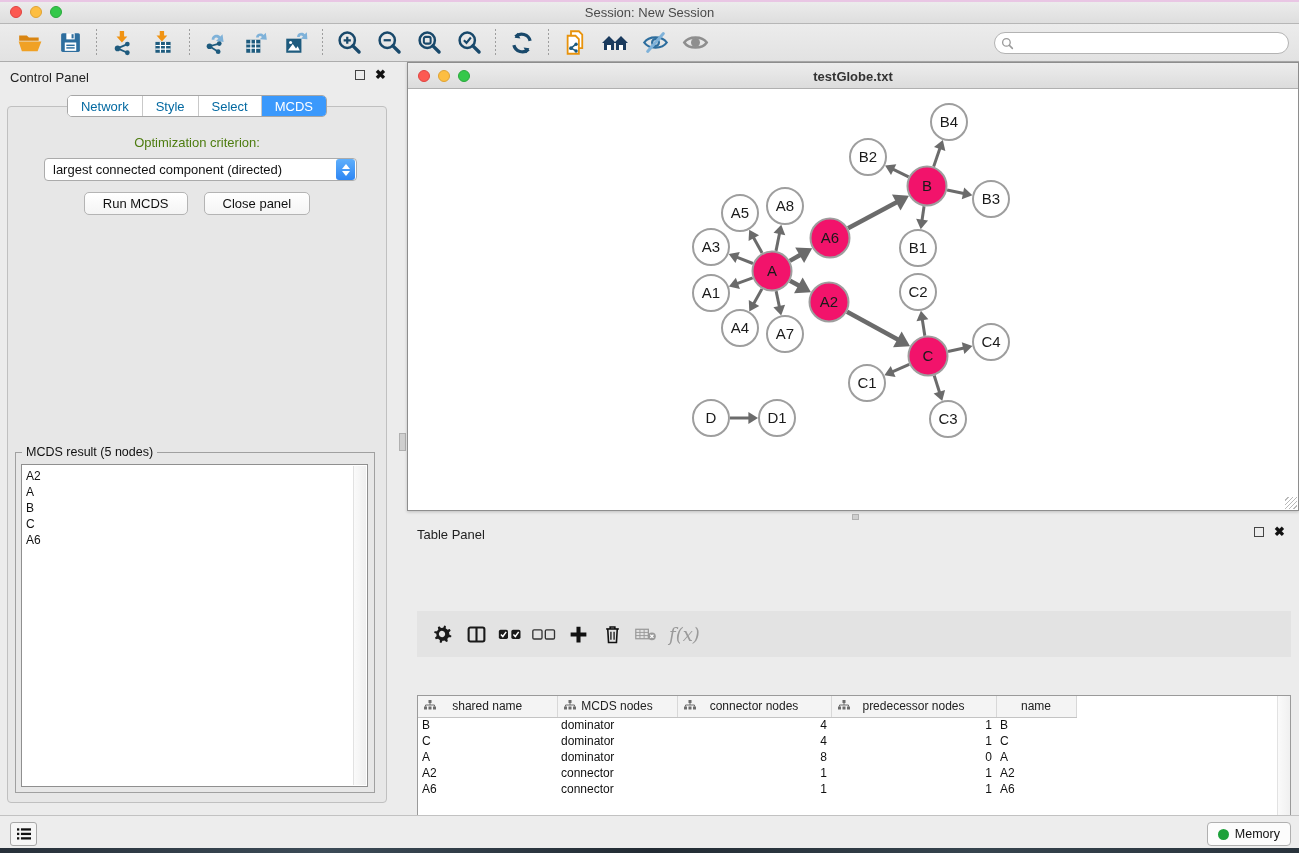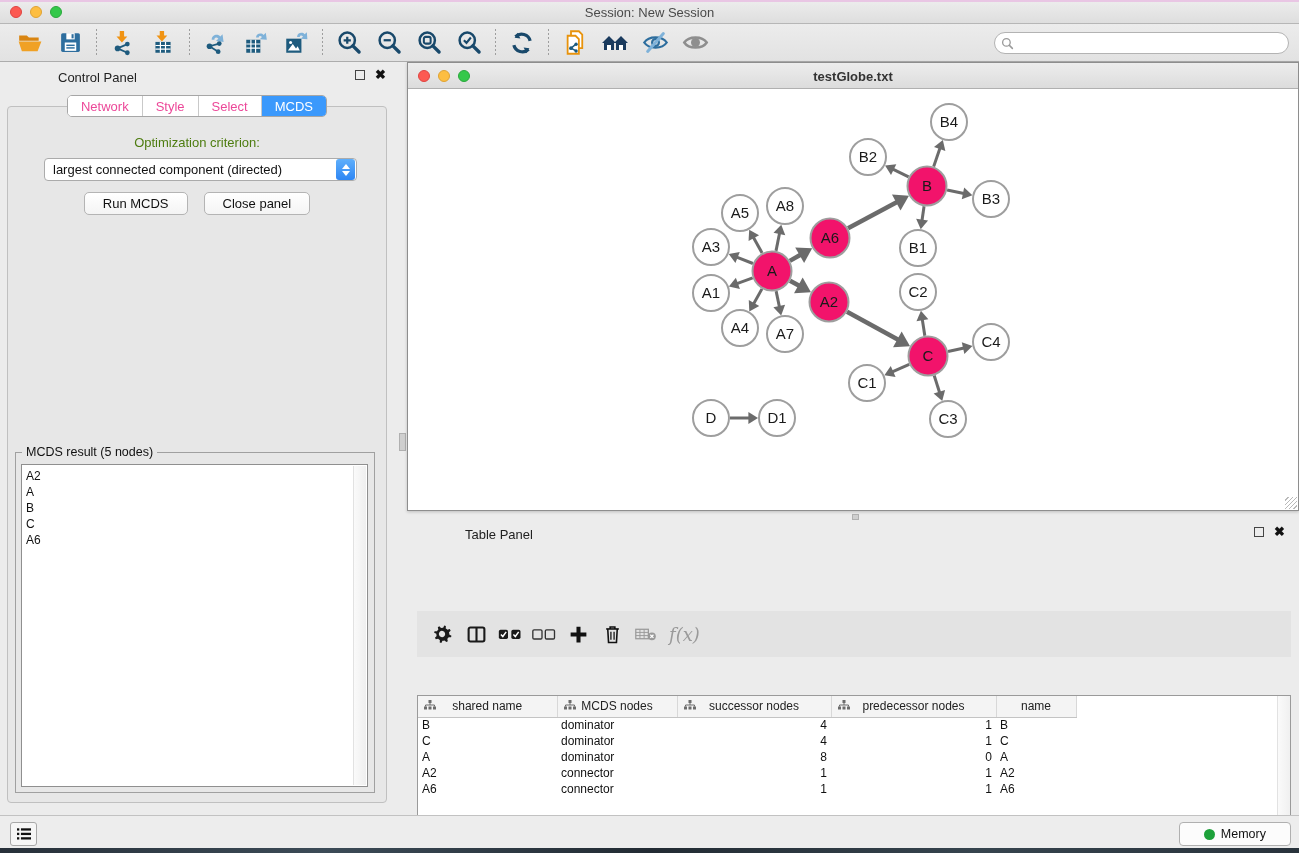--- a/index.html
+++ b/index.html
@@ -29,27 +29,27 @@
   .tb-search { position:absolute; right:10px; top:8px; width:295px; height:22px; background:#fff;
     border:1px solid #B3B3B3; border-radius:11px; display:flex; align-items:center; padding-left:6px; }
   .tb-search input { border:none; outline:none; flex:1; font-size:12px; background:transparent; margin-left:4px; }
 
   
   .content { position:absolute; left:0; top:62px; width:1299px; height:753px; background:#ECECEC; }
 
   
   .control-panel { position:absolute; left:0; top:0; width:394px; height:753px; }
   .panel-header { position:absolute; left:0; top:0; right:0; height:28px; }
-  .panel-title { position:absolute; left:10px; top:8px; font-size:13px; color:#222;margin-left:48px; }
+  .panel-title { position:absolute; left:10px; top:8px; font-size:13px; color:#222; }
   .panel-icons { position:absolute; right:8px; top:8px; display:flex; gap:10px; align-items:center; }
   .float-icon { width:10px; height:10px; border:1.5px solid #444; display:inline-block; }
   .close-icon { font-size:13px; font-weight:bold; color:#111; line-height:10px; }
 
   .seg-tabs { display:flex; border:1px solid #A6A6A6; border-radius:5px; overflow:hidden; background:#fff; height:22px; }
-  .seg { padding:0 13px; font-size:13px; color:#ec4899; line-height:21px; background:#fff;
+  .seg { padding:0 13px; font-size:13px; color:#0369a1; line-height:21px; background:#fff;
     border-left:1px solid #C9C9C9; cursor:pointer; white-space:nowrap; }
   .seg:first-child { border-left:none; }
   .seg.selected { background:#3B99FC; color:#fff; }
   .cp-tabs-wrap { position:absolute; top:33px; left:0; right:0; display:flex; justify-content:center; z-index:2; }
 
   .cp-content { position:absolute; left:7px; top:44px; width:380px; height:697px;
     background:#E7E7E7; border:1px solid #C0C0C0; border-radius:4px; }
   .opt-label { position:absolute; top:28px; left:0; right:0; text-align:center; font-size:13px; color:#4d7c0f; }
   .dropdown { position:absolute; left:36px; top:51px; width:313px; height:23px; background:#fff;
     border:1px solid #ABABAB; border-radius:4px; display:flex; align-items:center; cursor:pointer; }
@@ -108,21 +108,21 @@
   .tp-scroll { position:absolute; top:0; right:0; bottom:0; width:13px;
     background:linear-gradient(90deg,#FAFAFA,#F0F0F0); border-left:1px solid #E2E2E2; }
   .tp-tabs-wrap { position:absolute; left:0; right:0; top:332px; display:flex; justify-content:center; }
 
   
   .statusbar { position:absolute; left:0; top:815px; width:1299px; height:33px;
     background:#EDEDED; border-top:1px solid #C2C2C2; }
   .list-btn { position:absolute; left:10px; top:6px; width:27px; height:24px; background:#F6F6F6;
     border:1px solid #A8A8A8; border-radius:3px; display:flex; align-items:center; justify-content:center; cursor:pointer; }
   .memory-btn { position:absolute; right:8px; top:6px; height:24px; background:#FCFCFC; border:1px solid #B0B0B0;
-    border-radius:4px; display:flex; align-items:center; gap:6px; padding:0 24px; font-size:12.5px; color:#111; cursor:pointer; }
+    border-radius:4px; display:flex; align-items:center; gap:6px; padding:0 10px; font-size:12.5px; color:#111; cursor:pointer; }
   .mem-dot { width:11px; height:11px; border-radius:50%; background:#1DA13A; }
   .desktop-strip { position:absolute; left:0; top:848px; width:1299px; height:5px;
     background:linear-gradient(90deg,#273039,#3C4B57,#222B33,#36444E,#29333C); }
 
   svg.icon { display:block; }
 </style>
 </head>
 <body>
 
 <div class="app">
@@ -508,21 +508,21 @@
                         <rect x="4.5" y="6.5" width="3" height="3" fill="#555"></rect>
                         <rect x="9" y="6.5" width="3" height="3" fill="#555"></rect>
                         <path d="M6 3 V5 M1.5 6.5 V5 H10.5 V6.5" stroke="#555" fill="none"></path>
                       </svg></span><span>MCDS nodes</span></th>
                   <th><span class="hicon"><svg width="12" height="11" viewBox="0 0 12 11">
                         <rect x="4.5" y="0" width="3" height="3" fill="#555"></rect>
                         <rect x="0" y="6.5" width="3" height="3" fill="#555"></rect>
                         <rect x="4.5" y="6.5" width="3" height="3" fill="#555"></rect>
                         <rect x="9" y="6.5" width="3" height="3" fill="#555"></rect>
                         <path d="M6 3 V5 M1.5 6.5 V5 H10.5 V6.5" stroke="#555" fill="none"></path>
-                      </svg></span><span>successor nodes</span></th>
+                      </svg></span><span>connector nodes</span></th>
                   <th><span class="hicon"><svg width="12" height="11" viewBox="0 0 12 11">
                         <rect x="4.5" y="0" width="3" height="3" fill="#555"></rect>
                         <rect x="0" y="6.5" width="3" height="3" fill="#555"></rect>
                         <rect x="4.5" y="6.5" width="3" height="3" fill="#555"></rect>
                         <rect x="9" y="6.5" width="3" height="3" fill="#555"></rect>
                         <path d="M6 3 V5 M1.5 6.5 V5 H10.5 V6.5" stroke="#555" fill="none"></path>
                       </svg></span><span>predecessor nodes</span></th>
                   <th><span>name</span></th>
                   <th class="nofill"></th>
                 </tr>

